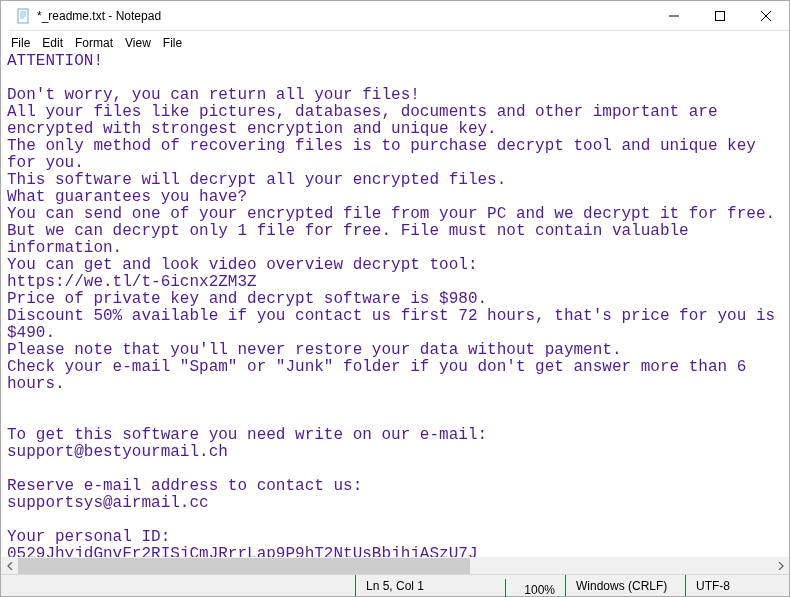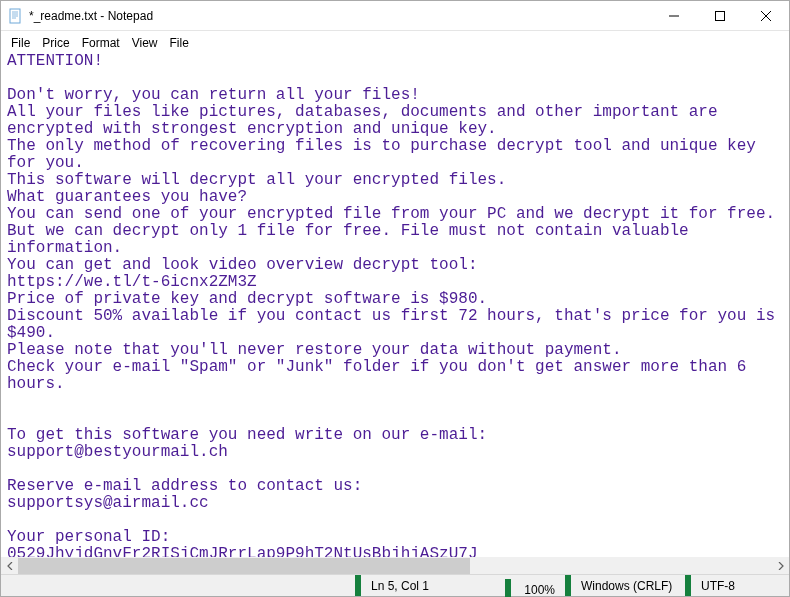--- a/index.html
+++ b/index.html
@@ -19,20 +19,21 @@
       flex-direction: column;
       background: #fff;
     }
     .titlebar {
       height: 30px;
       background: #fff;
       display: flex;
       align-items: center;
       padding-left: 6px;
       border-bottom: 1px solid #e5e5e5;
+      margin-left: 8px;
     }
     .titlebar-icon {
       width: 16px;
       height: 16px;
       margin-right: 6px;
       display: inline-flex;
       align-items: center;
       justify-content: center;
     }
     .titlebar-title {
@@ -111,21 +112,21 @@
       height: 22px;
       background: #f0f0f0;
       display: flex;
       align-items: center;
       font-size: 12px;
       color: #000;
       border-top: 1px solid #d8d8d8;
     }
     .status-cell {
       padding: 0 10px;
-      border-left: 6px solid #15803d;
+      border-left: 1px solid #15803d;
       height: 100%;
       display: flex;
       align-items: center;
     }
     .status-spacer { flex: 1; }
     .status-cell.first { border-left: none; }
     .status-pos { width: 150px; }
     .status-zoom { width: 60px; text-align: right; justify-content: flex-end; margin-top: 8px;}
     .status-eol { width: 120px; }
     .status-enc { width: 104px; }
@@ -160,21 +161,21 @@
         <svg width="10" height="10">
           <line x1="0" y1="0" x2="10" y2="10" stroke="#000" stroke-width="1"></line>
           <line x1="10" y1="0" x2="0" y2="10" stroke="#000" stroke-width="1"></line>
         </svg>
       </div>
     </div>
   </div>
 
   <div class="menubar">
     <span class="menu-item">File</span>
-    <span class="menu-item">Price</span>
+    <span class="menu-item">Edit</span>
     <span class="menu-item">Format</span>
     <span class="menu-item">View</span>
     <span class="menu-item">File</span>
   </div>
 
   <div class="content">ATTENTION!
 
 Don't worry, you can return all your files!
 All your files like pictures, databases, documents and other important are encrypted with strongest encryption and unique key.
 The only method of recovering files is to purchase decrypt tool and unique key for you.

